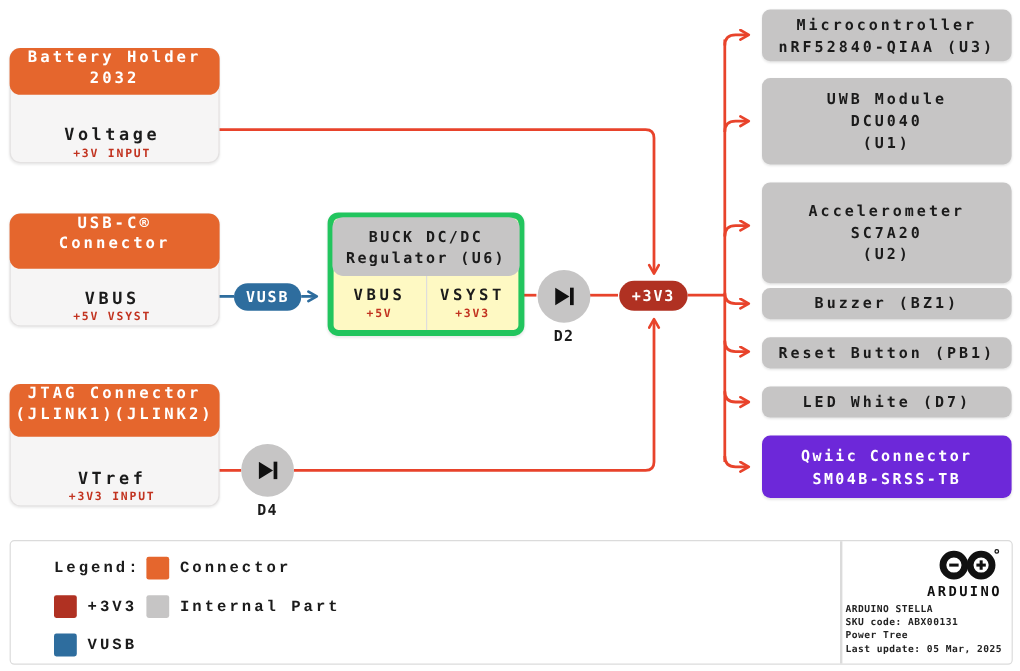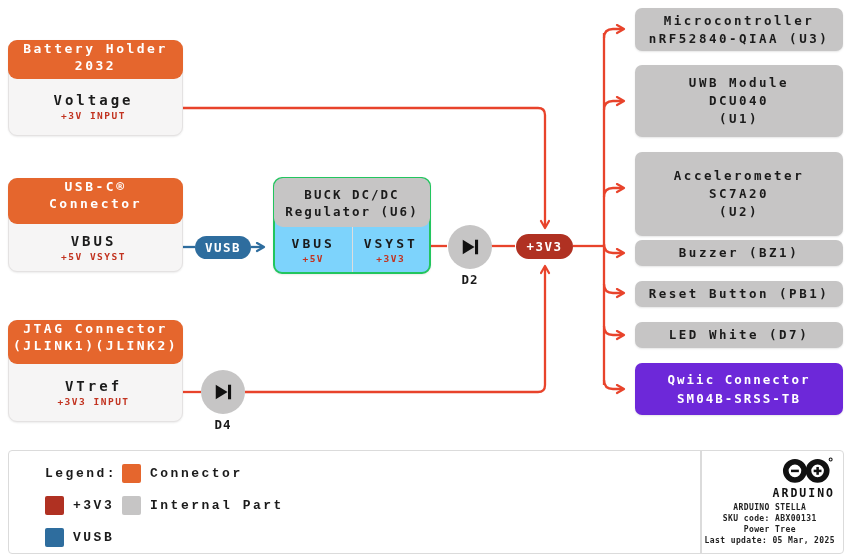--- a/index.html
+++ b/index.html
@@ -9,27 +9,27 @@
   }
   svg.wires{position:absolute;left:0;top:0;width:850px;height:559px;pointer-events:none;}
 
   
   .src{position:absolute;background:#f6f5f5;border:1px solid #e4e2e2;border-radius:9px;
        box-shadow:0 1px 2px rgba(0,0,0,.08);}
   .src-head{position:absolute;left:-1px;top:-1px;right:-1px;border-radius:9px;background:#e5662d;
        color:#fff;display:flex;flex-direction:column;align-items:center;justify-content:flex-start;
        font-size:13px;line-height:17px;letter-spacing:2.5px;}
   .src-body{position:absolute;left:0;right:4px;bottom:0;display:flex;flex-direction:column;
-       align-items:center;justify-content:center;}
+       align-items:center;justify-content:flex-end;}
   .sig{font-size:14px;letter-spacing:3px;color:#1b1b1b;line-height:17px;}
   .note{font-size:9.5px;letter-spacing:1.5px;color:#c23320;line-height:13px;}
 
   
-  .reg{position:absolute;left:273px;top:177px;width:154px;height:93px;background:#7dd3fc;
-       border:2px solid #22c55e;border-radius:9px;box-shadow:0 1px 2px rgba(0,0,0,.08);}
+  .reg{position:absolute;left:273px;top:177px;width:154px;height:93px;background:#fef9c3;
+       border:5px solid #22c55e;border-radius:9px;box-shadow:0 1px 2px rgba(0,0,0,.08);}
   .reg-head{position:absolute;left:-1px;top:-1px;right:-1px;height:49px;border-radius:9px;
        background:#c6c5c5;color:#1b1b1b;display:flex;flex-direction:column;align-items:center;
        justify-content:center;font-size:12.5px;line-height:17px;letter-spacing:2px;}
   .reg-body{position:absolute;left:0;right:0;top:48px;bottom:0;display:flex;}
   .reg-cell{flex:1;display:flex;flex-direction:column;align-items:center;justify-content:center;}
   .reg-cell.first{border-right:1px solid #dedddd;}
   .reg .sig{font-size:13px;}
 
   
   .load{position:absolute;left:635px;width:208px;background:#c6c5c5;border-radius:7px;
@@ -57,21 +57,21 @@
   .swatch{position:absolute;width:19px;height:19px;border-radius:2px;}
   .sw-orange{background:#e5662d;}
   .sw-red{background:#b03122;}
   .sw-blue{background:#2e6d9e;}
   .sw-gray{background:#c6c5c5;}
 
   
   .info{position:absolute;left:700px;top:450px;width:142px;height:102px;}
   .brand{position:absolute;right:7px;top:36px;font-size:11.5px;letter-spacing:2px;color:#111;}
   .logo{position:absolute;right:7px;top:6px;}
-  .info-lines{position:absolute;right:7px;top:52px;text-align:center;font-size:8px;
+  .info-lines{position:absolute;right:7px;top:52px;text-align:left;font-size:8px;
               line-height:11px;letter-spacing:0.4px;font-weight:bold;color:#222;}
 </style>
 </head>
 <body>
 
 <div class="stage">
 
   <svg class="wires" viewBox="0 0 850 559">
     <defs>
       <marker id="ar" markerUnits="userSpaceOnUse" markerWidth="14" markerHeight="14" refX="8" refY="5" orient="auto">

